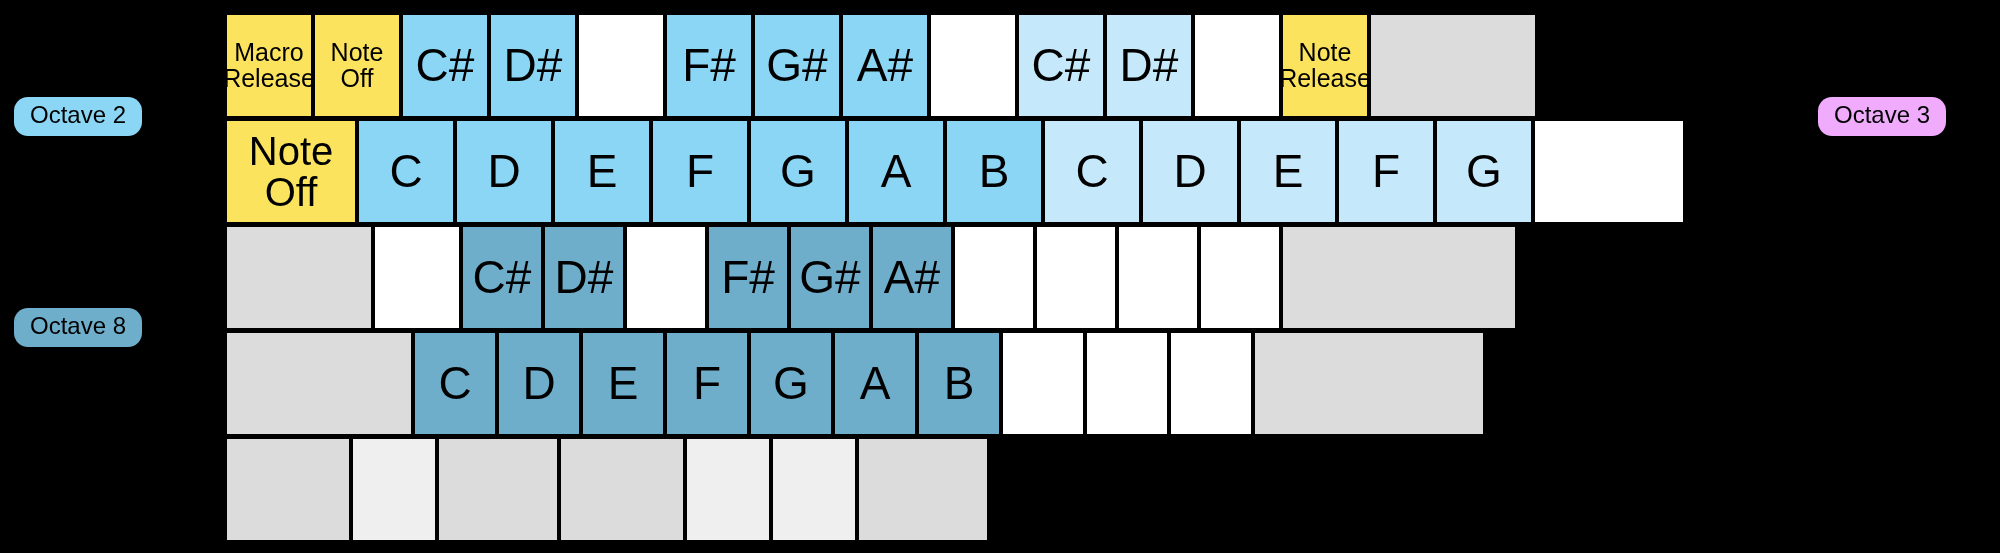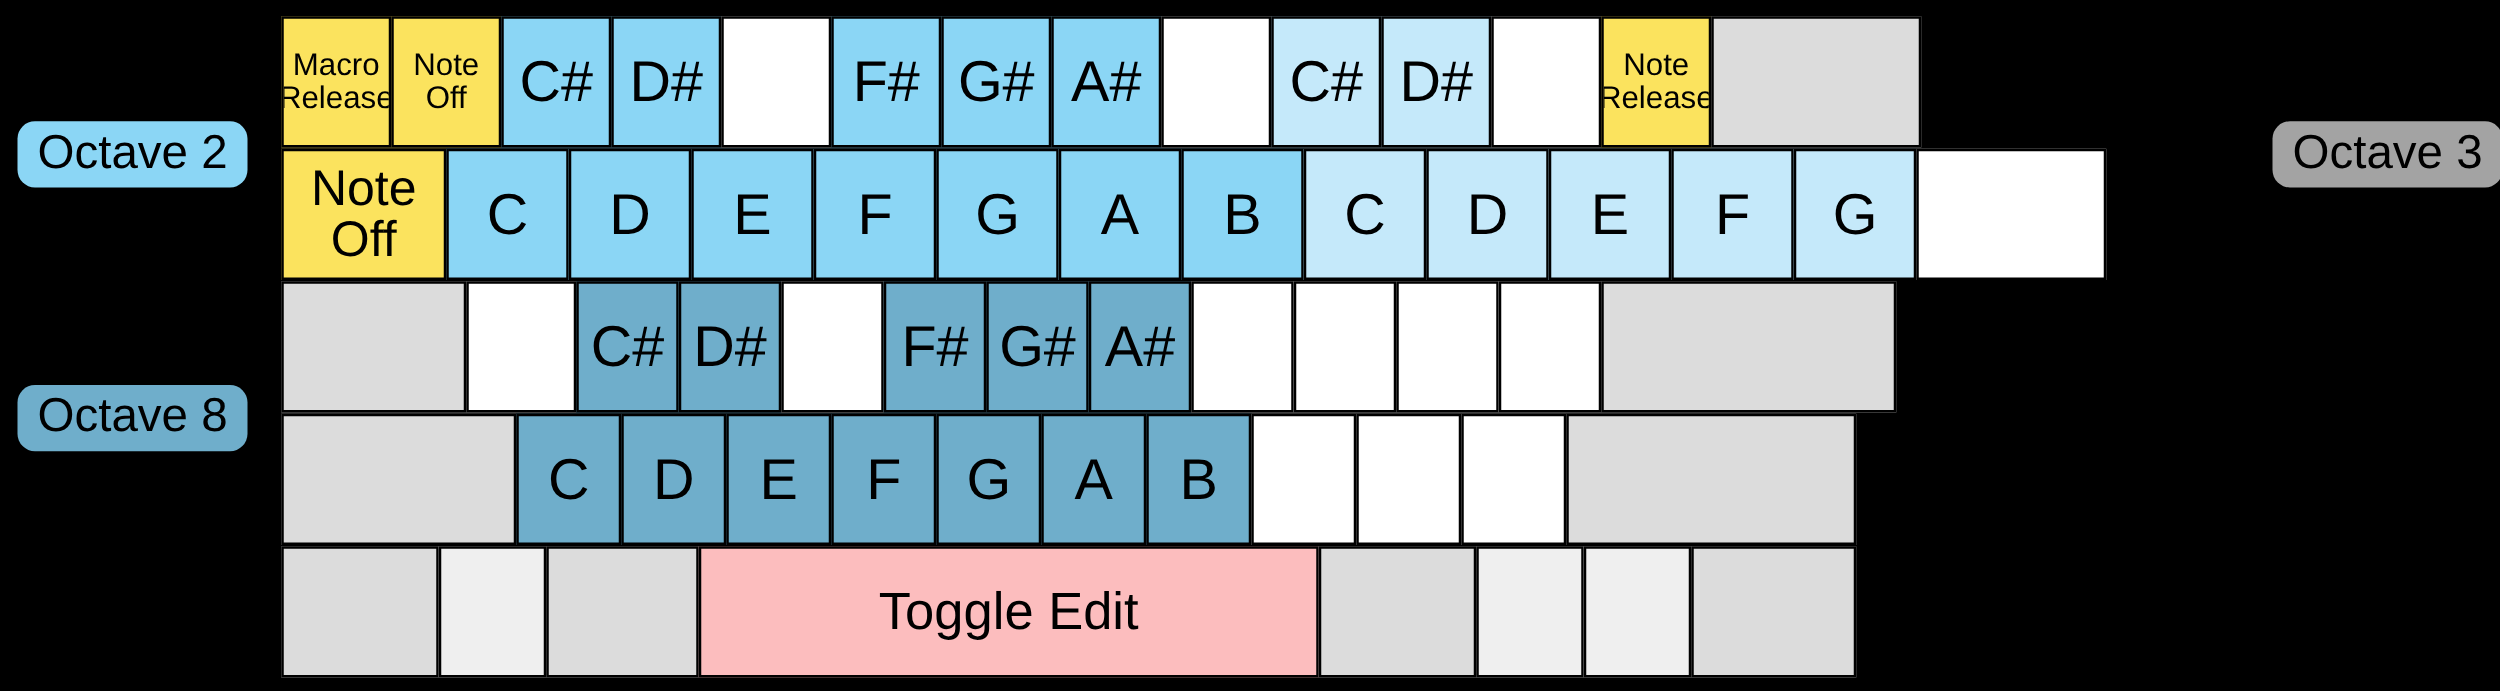--- a/index.html
+++ b/index.html
@@ -2,21 +2,21 @@
 <html><head>
 <meta charset="utf-8">
 <style>
   html,body{margin:0;padding:0;background:#000;}
   body{width:2000px;height:553px;overflow:hidden;
        font-family:"Liberation Sans","DejaVu Sans",sans-serif;}
   #stage{position:relative;width:2000px;height:553px;background:#000;}
 
   
   .pill{position:absolute;display:flex;align-items:center;justify-content:flex-start;
-        border-radius:14px;color:#000;font-size:38px;line-height:1;
+        border-radius:14px;color:#000;font-size:24px;line-height:1;
         padding:6px 16px 9px 16px;white-space:nowrap;}
 
   
   .kbd{position:absolute;left:225px;top:13px;width:1560px;height:528px;}
   .row{position:absolute;left:0;height:105px;display:flex;}
   .key{box-sizing:border-box;border:2px solid #000;display:flex;
        flex-direction:column;align-items:center;justify-content:center;
        text-align:center;color:#000;overflow:hidden;}
   .key .lbl{display:block;line-height:1.02;}
   .big  .lbl{font-size:46px;}
@@ -30,21 +30,21 @@
 <div id="stage">
 
   <div class="pill" id="pill-0" style="left: 14px; top: 97px; background: rgb(139, 214, 245);">
       <span>Octave 2</span>
     </div>
 
   <div class="pill" id="pill-1" style="left: 14px; top: 308px; background: rgb(111, 174, 203);">
       <span>Octave 8</span>
     </div>
 
-  <div class="pill" id="pill-2" style="left: 1818px; top: 97px; background: #a3a3a3;">
+  <div class="pill" id="pill-2" style="left: 1818px; top: 97px; background: #f0abfc;">
       <span>Octave 3</span>
     </div>
 
   <div class="kbd" id="kbd">
       <div class="row" style="top: 0px; left: 0px;">
         <div class="key small" style="width: 88px; height: 105px; background: rgb(251, 227, 94);">
           <span class="lbl">Macro</span>
           <span class="lbl">Release</span>
         </div>
         <div class="key small" style="width: 88px; height: 105px; background: rgb(251, 227, 94);">
@@ -174,23 +174,20 @@
         </div>
         <div class="key big" style="width: 84px; height: 105px; background: rgb(255, 255, 255);"></div>
         <div class="key big" style="width: 84px; height: 105px; background: rgb(255, 255, 255);"></div>
         <div class="key big" style="width: 84px; height: 105px; background: rgb(255, 255, 255);"></div>
         <div class="key big" style="width: 232px; height: 105px; background: rgb(220, 220, 220);"></div>
       </div>
       <div class="row" style="top: 424px; left: 0px;">
         <div class="key big" style="width: 126px; height: 105px; background: rgb(220, 220, 220);"></div>
         <div class="key big" style="width: 86px; height: 105px; background: rgb(239, 239, 239);"></div>
         <div class="key big" style="width: 122px; height: 105px; background: rgb(220, 220, 220);"></div>
-        <div class="key tog" style="width: 496px; height: 105px; background: rgb(252, 189, 190);">
-          <span class="lbl">Toggle Edit</span>
-        </div>
         <div class="key big" style="width: 126px; height: 105px; background: rgb(220, 220, 220);"></div>
         <div class="key big" style="width: 86px; height: 105px; background: rgb(239, 239, 239);"></div>
         <div class="key big" style="width: 86px; height: 105px; background: rgb(239, 239, 239);"></div>
         <div class="key big" style="width: 132px; height: 105px; background: rgb(220, 220, 220);"></div>
       </div>
     </div>
 
 </div>
 
 </body></html>

